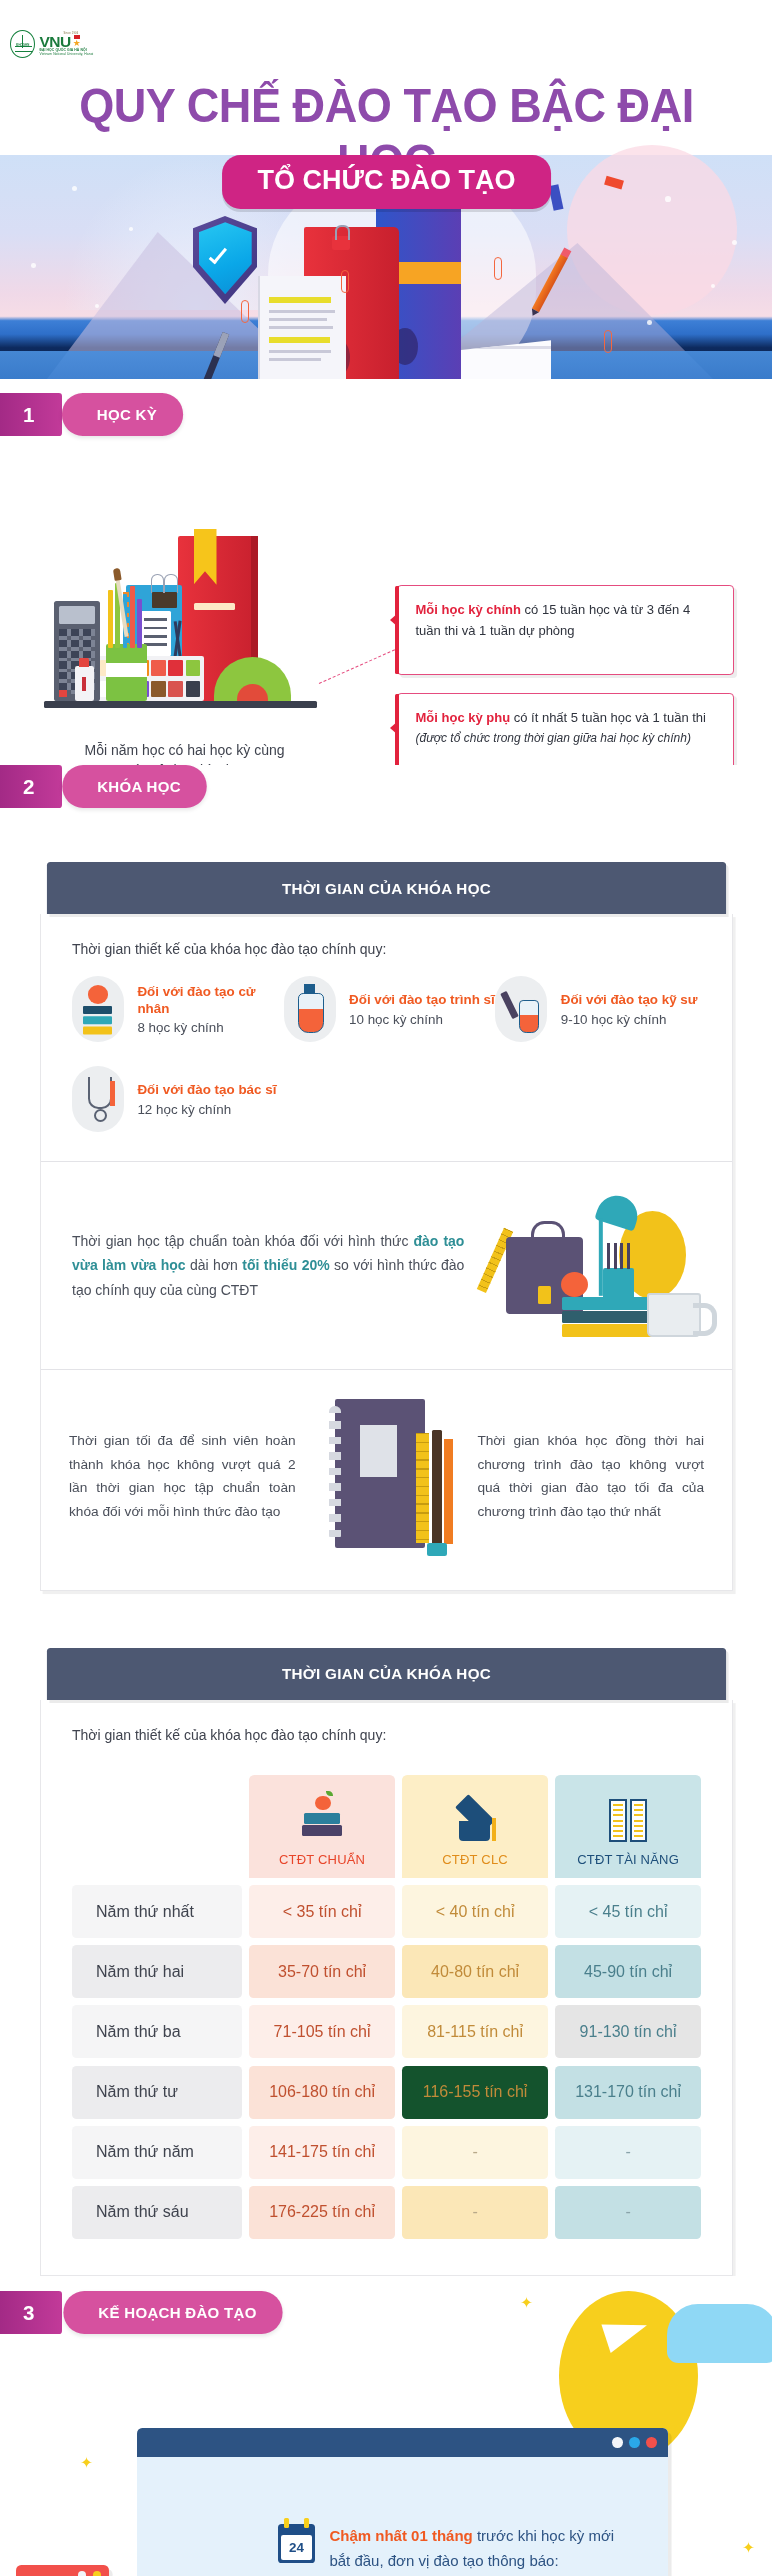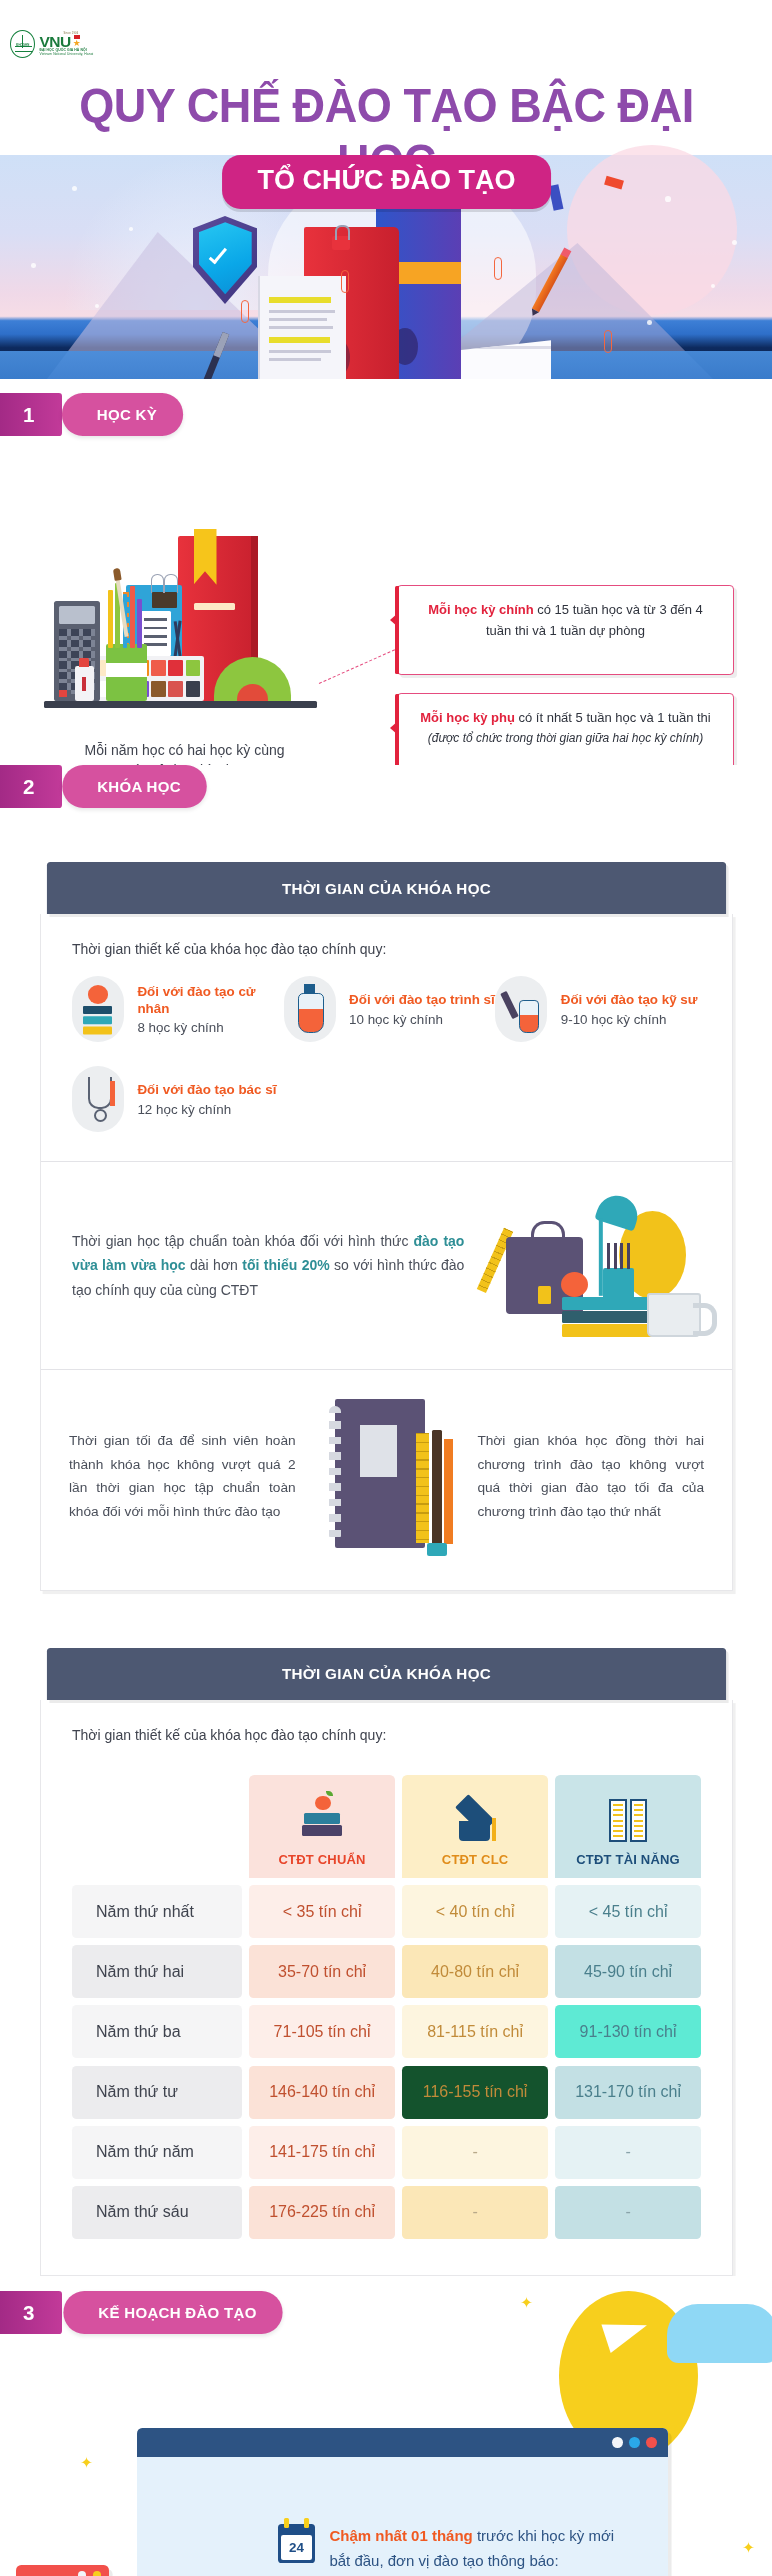--- a/index.html
+++ b/index.html
@@ -202,21 +202,21 @@
   }
   .callout {
     position:absolute; background:#fff; border:1.3px solid #e54c7f; border-radius:4.1px;
     box-shadow: 3.1px 3.1px 0 rgba(0,0,0,.07);
   }
   .callout::before {
     content:""; position:absolute; left:-8.2px; top:27px; width:0; height:0;
     border-top:7.7px solid transparent; border-bottom:7.7px solid transparent; border-right:8.2px solid #e2223d;
   }
   .callout .edge { position:absolute; left:-2.6px; top:0; width:3.1px; height:100%; background:#e2223d; border-radius:1.5px 0 0 1.5px; }
-  .callout .ctxt { padding:14.4px 17.5px; text-align:center; font-size:13px; line-height:1.6; color:#2f333d; }
+  .callout .ctxt { padding:14.4px 17.5px; font-size:13px; line-height:1.6; color:#2f333d; }
   .callout .hi { color:#e2223d; font-weight:800; }
   .callout .it { font-style:italic; font-size:12px; }
   .dash-line { position:absolute; height:0; border-top:1.5px dashed #e54c7f; transform-origin:left center; }
 
   
   .s2 { position:relative; width:773px; background:#fff; }
   .panel { position:relative; margin:0 40px; }
   .panel-head {
     background:#4d5872; color:#fff; text-align:center; padding:17.5px 0 16.5px;
     font-size:15.5px; font-weight:800; letter-spacing:0.3px; border-radius:3.6px 3.6px 0 0;
@@ -276,21 +276,21 @@
   .penBrown { position:absolute; left:123px; top:31px; width:10.3px; height:113px; background:#4a3526; border-radius:1.5px 1.5px 0 0; }
   .pencilO { position:absolute; left:135px; top:40px; width:9.3px; height:105px; background:#f07c22; }
   .eraser { position:absolute; left:118px; bottom:-2.1px; width:19.6px; height:13.4px; background:#2fa8b8; border-radius:2.1px; }
 
   
   .ctable { padding:26px 31px 36px; }
   .ctable .hdr { display:grid; grid-template-columns:170px 1fr 1fr 1fr; gap:7.2px; }
   .ctable .hcell { border-radius:5.2px 5.2px 0 0; padding:14.4px 0 11.3px; text-align:center; }
   .ctable .hcell.blank { background:transparent; }
   .ctable .hcell .ch-ico { height:62px; display:flex; align-items:center; justify-content:center; }
-  .ctable .hcell .ch-lbl { font-size:13px; font-weight:700; letter-spacing:0.2px; }
+  .ctable .hcell .ch-lbl { font-size:13px; font-weight:400; letter-spacing:0.2px; }
   .ctable .row { display:grid; grid-template-columns:170px 1fr 1fr 1fr; gap:7.2px; margin-top:7.2px; }
   .ctable .cell { padding:17.5px 0; text-align:center; font-size:16px; border-radius:4.6px; }
   .ctable .cell.lbl { color:#3f434e; text-align:left; padding-left:24px; }
 
   .ic-books { position:relative; width:40px; height:49px; }
   .ic-books .ap{position:absolute;left:13.4px;top:0;width:15.5px;height:14.4px;background:#f4633a;border-radius:50%;}
   .ic-books .ap::after{content:"";position:absolute;left:10.3px;top:-4.6px;width:7.2px;height:4.6px;background:#5aa832;border-radius:0 4.6px 0 4.6px;}
   .ic-books .b1{position:absolute;left:2.1px;top:16.5px;width:36px;height:11.3px;background:#2b7f9c;border-radius:1.5px;}
   .ic-books .b2{position:absolute;left:0px;top:29px;width:40px;height:11.3px;background:#4b4268;border-radius:1.5px;}
   .ic-cap { position:relative; width:52px; height:47px; }
@@ -624,25 +624,25 @@
           <div class="row">
             <div class="cell lbl" style="background:#ececee">Năm thứ hai</div>
             <div class="cell" style="background:#fbe2d7;color:#c0502f">35-70 tín chỉ</div>
             <div class="cell" style="background:#fbe7b7;color:#c18b3a">40-80 tín chỉ</div>
             <div class="cell" style="background:#c3e0e4;color:#4a7f8c">45-90 tín chỉ</div>
           </div>
           <div class="row">
             <div class="cell lbl" style="background:#f5f5f6">Năm thứ ba</div>
             <div class="cell" style="background:#fdeee9;color:#c0502f">71-105 tín chỉ</div>
             <div class="cell" style="background:#fdf5df;color:#c18b3a">81-115 tín chỉ</div>
-            <div class="cell" style="background:#5eead4;color:#4a7f8c">91-130 tín chỉ</div>
+            <div class="cell" style="background:#e5e5e5;color:#4a7f8c">91-130 tín chỉ</div>
           </div>
           <div class="row">
             <div class="cell lbl" style="background:#ececee">Năm thứ tư</div>
-            <div class="cell" style="background:#fbe2d7;color:#c0502f">146-140 tín chỉ</div>
+            <div class="cell" style="background:#fbe2d7;color:#c0502f">106-180 tín chỉ</div>
             <div class="cell" style="background:#14532d;color:#c18b3a">116-155 tín chỉ</div>
             <div class="cell" style="background:#c3e0e4;color:#4a7f8c">131-170 tín chỉ</div>
           </div>
           <div class="row">
             <div class="cell lbl" style="background:#f5f5f6">Năm thứ năm</div>
             <div class="cell" style="background:#fdeee9;color:#c0502f">141-175 tín chỉ</div>
             <div class="cell" style="background:#fdf5df;color:#b8a98a">-</div>
             <div class="cell" style="background:#e5f2f4;color:#8aa3aa">-</div>
           </div>
           <div class="row">

